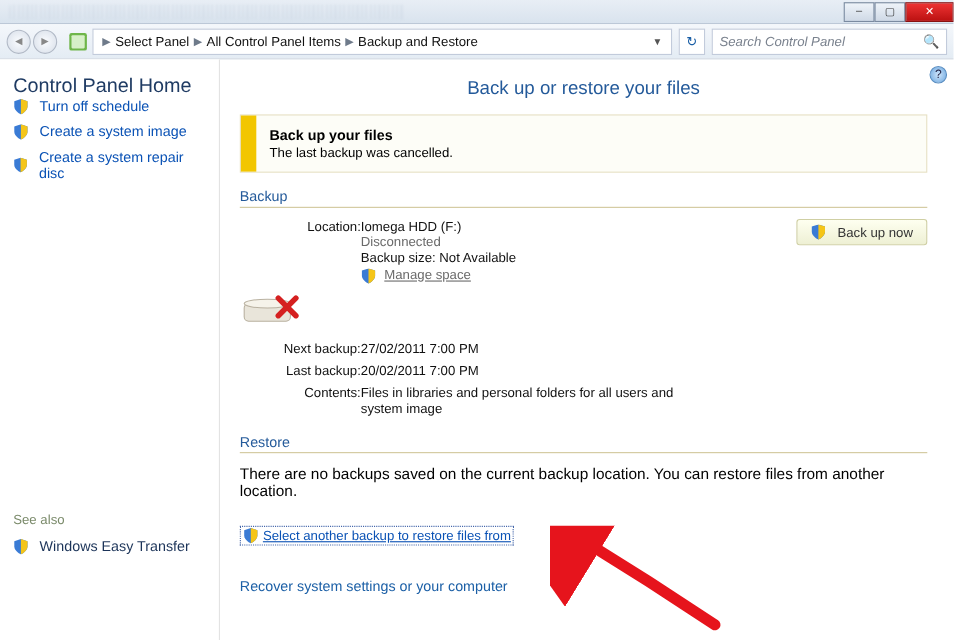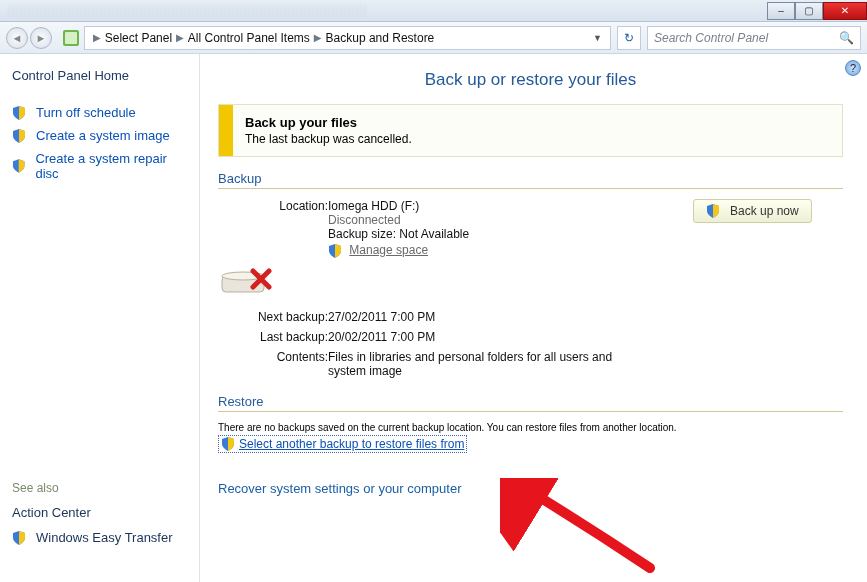--- a/index.html
+++ b/index.html
@@ -21,21 +21,21 @@
   .crumbs span { color:#111; }
   .crumbs .sep { margin:0 4px; color:#6e7a8a; font-size:10px; }
   .crumbs .dd { margin-left:auto; color:#555; font-size:9px; padding:0 4px;}
   .nav-refresh { width:24px; height:24px; border:1px solid #c2cbdb; background:#fff; margin:0 6px; display:flex; align-items:center; justify-content:center; font-size:12px; color:#1b5fa6; }
   .search { width:214px; height:24px; border:1px solid #c2cbdb; background:#fff; display:flex; align-items:center; padding:0 6px; font-size:12px; color:#7a828e; font-style:italic; }
   .search .mag { margin-left:auto; font-style:normal; color:#556; }
 
   
   .content { display:flex; height:calc(582px - 22px - 32px); }
   .sidebar { width:200px; padding:14px 12px; border-right:1px solid #e3e3e3; background:#fff; }
-  .cp-home { color:#1f3b63; font-size:13px; margin-bottom:22px; }
+  .cp-home { color:#1f3b63; font-size:18px; margin-bottom:0; }
   .side-link { display:flex; align-items:center; gap:6px; font-size:13px; color:#0a52b5; margin-bottom:8px; cursor:pointer; }
   .see-also { color:#7a8a6a; font-size:12px; margin-top:300px; }
   .sa-item { font-size:13px; color:#1b3358; margin-top:10px; display:flex; align-items:center; gap:6px;}
 
   .main { flex:1; padding:16px 24px 10px 18px; overflow:auto; }
   .page-title { color:#245a9a; font-size:17px; margin-bottom:14px;text-align:center; }
 
   .alert { display:flex; border:1px solid #e6e0c5; background:#fdfdf7; margin-bottom:14px;}
   .alert .bar { width:14px; background:#f2c600; }
   .alert .body { padding:10px 12px; }
@@ -49,21 +49,21 @@
   .disconnected { color:#6a6a6a; }
   .link { color:#0a52b5; text-decoration:underline; cursor:pointer; }
   .shield { width:14px; height:14px; vertical-align:middle; margin-right:4px;}
 
   .drive { display:flex; align-items:flex-end; margin:4px 0 10px 0;}
   .drive svg{ width:50px; height:36px;}
   .x-badge { position:relative; left:-18px; top:4px; }
 
   .btn { border:1px solid #cfcfa3; background:linear-gradient(#fefff0,#eef0d4); border-radius:3px; padding:4px 12px; font-size:12px; color:#333; cursor:pointer; display:inline-flex; align-items:center; gap:6px;}
 
-  .restore-txt { font-size:10px; margin:6px 0 2px 0; }
+  .restore-txt { font-size:14px; margin:6px 0 24px 0; }
   .restore-link { font-size:12px; color:#0a52b5; text-decoration:underline; border:1px dotted #46a; padding:1px 2px; display:inline-flex; align-items:center; gap:0;}
   .recover { font-size:13px; color:#1b5fa6; margin-top:26px; }
 
   
   .red-arrow { position:absolute; left:500px; top:478px; pointer-events:none; }
 
   .help-icon { position:absolute; right:6px; top:60px; width:16px; height:16px; border-radius:50%; background:radial-gradient(#cfe5fb,#6aa5dd); border:1px solid #5a8dc0; font-size:11px; color:#224; display:flex; align-items:center; justify-content:center;}
 </style>
 </head>
 <body>
@@ -124,21 +124,20 @@
     </div>
     <div class="side-link">
       <svg class="shield" viewBox="0 0 14 14">
           <path d="M7 0 L13 2 V7 C13 11 7 14 7 14 C7 14 1 11 1 7 V2 Z" fill="#3a7bd5"></path>
           <path d="M7 0 L13 2 V7 C13 11 7 14 7 14 V0 Z" fill="#f5c518"></path>
         </svg>
       <span>Create a system repair disc</span>
     </div>
 
     <div class="see-also">See also</div>
-    <div class="sa-item">Action Center</div>
     <div class="sa-item">
       <svg class="shield" viewBox="0 0 14 14">
           <path d="M7 0 L13 2 V7 C13 11 7 14 7 14 C7 14 1 11 1 7 V2 Z" fill="#3a7bd5"></path>
           <path d="M7 0 L13 2 V7 C13 11 7 14 7 14 V0 Z" fill="#f5c518"></path>
         </svg>
       <span>Windows Easy Transfer</span>
     </div>
   </div>
 
   <div class="main">
@@ -187,21 +186,21 @@
           </div>
         <div class="row">
             <div class="lbl">Last backup:</div>
             <div class="val">20/02/2011 7:00 PM</div>
           </div>
         <div class="row">
             <div class="lbl">Contents:</div>
             <div class="val" style="max-width:300px;">Files in libraries and personal folders for all users and system image</div>
           </div>
       </div>
-      <div style="width:150px; text-align:left;">
+      <div style="width:150px; text-align:right;">
         <div class="btn">
           <svg class="shield" viewBox="0 0 14 14">
               <path d="M7 0 L13 2 V7 C13 11 7 14 7 14 C7 14 1 11 1 7 V2 Z" fill="#3a7bd5"></path>
               <path d="M7 0 L13 2 V7 C13 11 7 14 7 14 V0 Z" fill="#f5c518"></path>
             </svg>
           <span>Back up now</span>
         </div>
       </div>
     </div>
 

